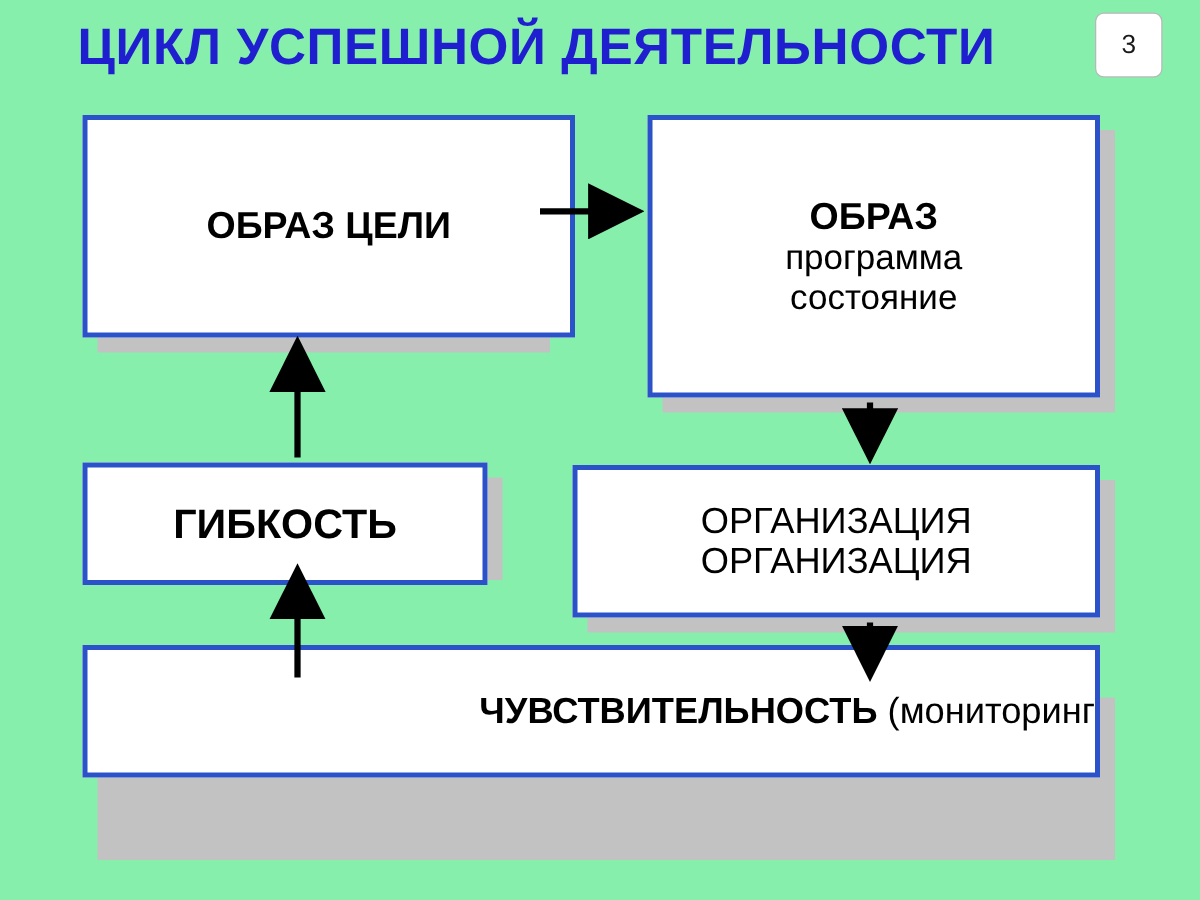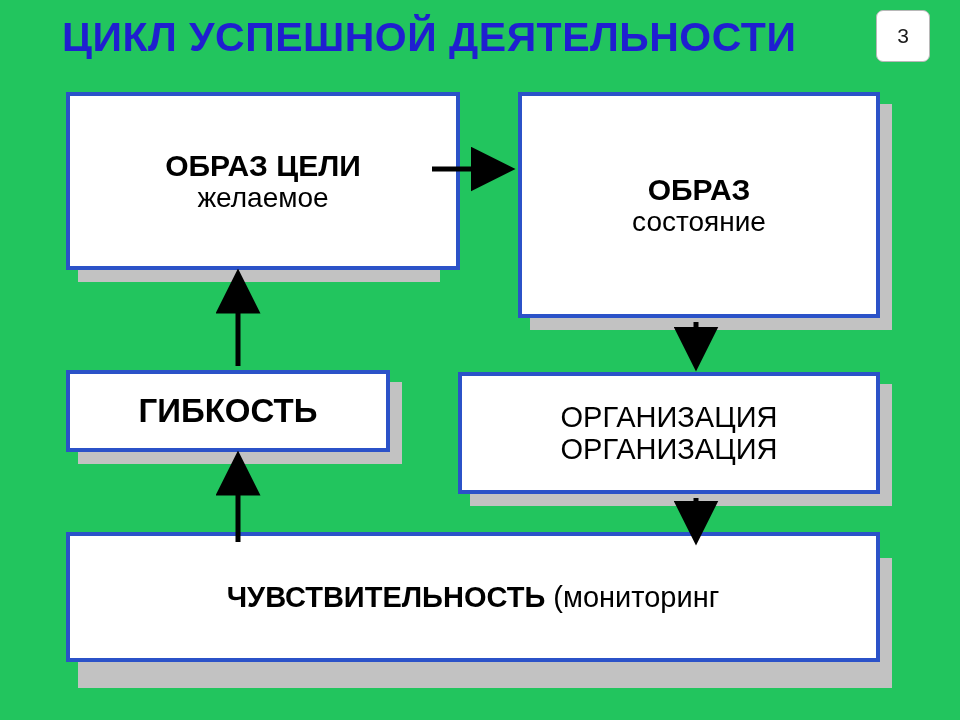--- a/index.html
+++ b/index.html
@@ -7,21 +7,21 @@
     padding: 0;
     background: #ffffff;
   }
   body {
     font-family: "Liberation Sans", sans-serif;
   }
   #slide {
     position: relative;
     width: 960px;
     height: 720px;
-    background: #22c55e;
+    background: #86efac;
     overflow: hidden;
   }
 
   
   #title {
     position: absolute;
     left: 62px;
     top: 14px;
     width: 800px;
     font-size: 41px;
@@ -71,25 +71,25 @@
     background: #c2c2c2;
     z-index: 0;
   }
   .node { z-index: 2; }
 
   
   #node-goal      { left: 66px;  top: 92px;  width: 394px; height: 178px; }
   #sh-goal        { left: 78px;  top: 104px; width: 362px; height: 178px; }
   #node-tree      { left: 518px; top: 92px;  width: 362px; height: 226px; }
   #sh-tree        { left: 530px; top: 104px; width: 362px; height: 226px; }
-  #node-flex      { left: 66px;  top: 370px; width: 324px; height: 82px; }
+  #node-flex      { left: 66px;  top: 370px; width: 324px; height: 98px; }
   #sh-flex        { left: 78px;  top: 382px; width: 324px; height: 82px; }
   #node-org       { left: 458px; top: 372px; width: 422px; height: 122px; align-items: center; }
   #sh-org         { left: 470px; top: 384px; width: 422px; height: 122px; }
-  #node-sens      { left: 66px;  top: 532px; width: 814px; height: 130px; }
+  #node-sens      { left: 66px;  top: 516px; width: 814px; height: 106px; align-items: flex-end; }
   #sh-sens        { left: 78px;  top: 558px; width: 814px; height: 130px; }
 
   #node-goal .l1  { font-size: 30px; font-weight: bold; }
   #node-goal .l2,
   #node-goal .l3  { font-size: 28px; }
 
   #node-tree .l1,
   #node-tree .l2  { font-size: 30px; font-weight: bold; }
   #node-tree .l3,
   #node-tree .l4  { font-size: 28px; }
@@ -125,25 +125,25 @@
   </div>
 
   <div class="shadow" id="sh-goal"></div>
   <div class="shadow" id="sh-tree"></div>
   <div class="shadow" id="sh-flex"></div>
   <div class="shadow" id="sh-org"></div>
   <div class="shadow" id="sh-sens"></div>
 
   <div class="node" id="node-goal">
     <div class="l1">ОБРАЗ ЦЕЛИ</div>
-    <div class="l2">желаемое</div>
   </div>
 
   <div class="node" id="node-tree">
     <div class="l1">ОБРАЗ</div>
+    <div class="l3">программа</div>
     <div class="l4">состояние</div>
   </div>
 
   <div class="node" id="node-flex">
     <div class="l1">ГИБКОСТЬ</div>
   </div>
 
   <div class="node" id="node-org">
     <div class="l1">ОРГАНИЗАЦИЯ</div>
     <div class="l2">ОРГАНИЗАЦИЯ</div>

